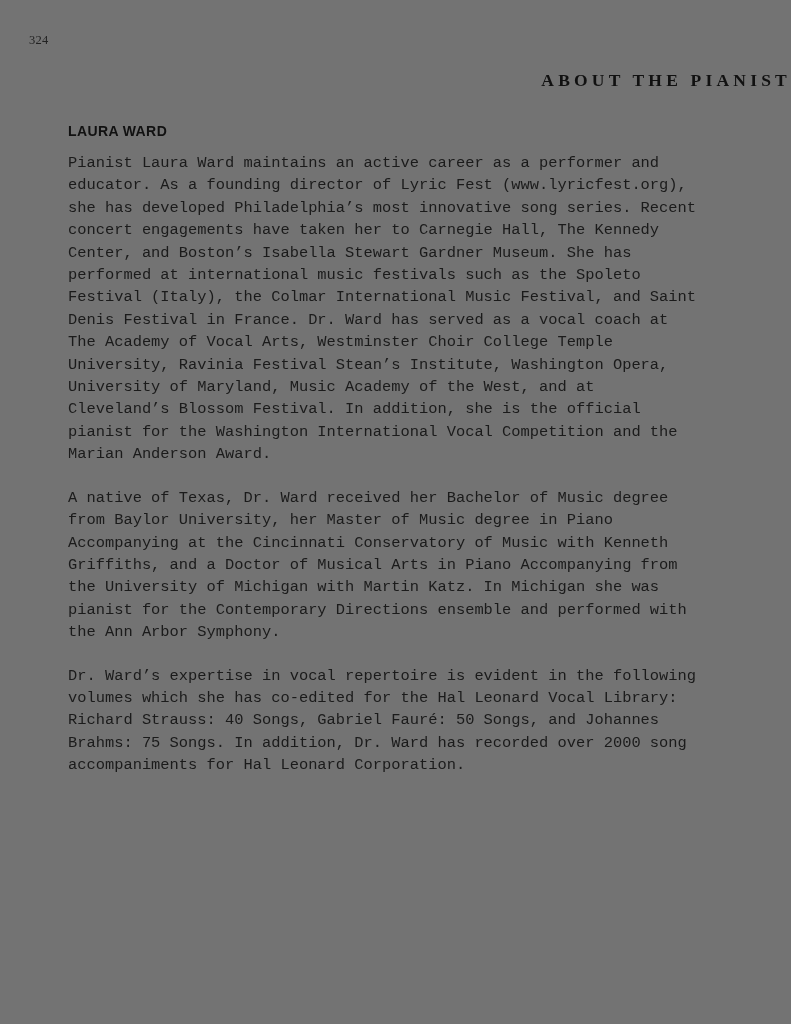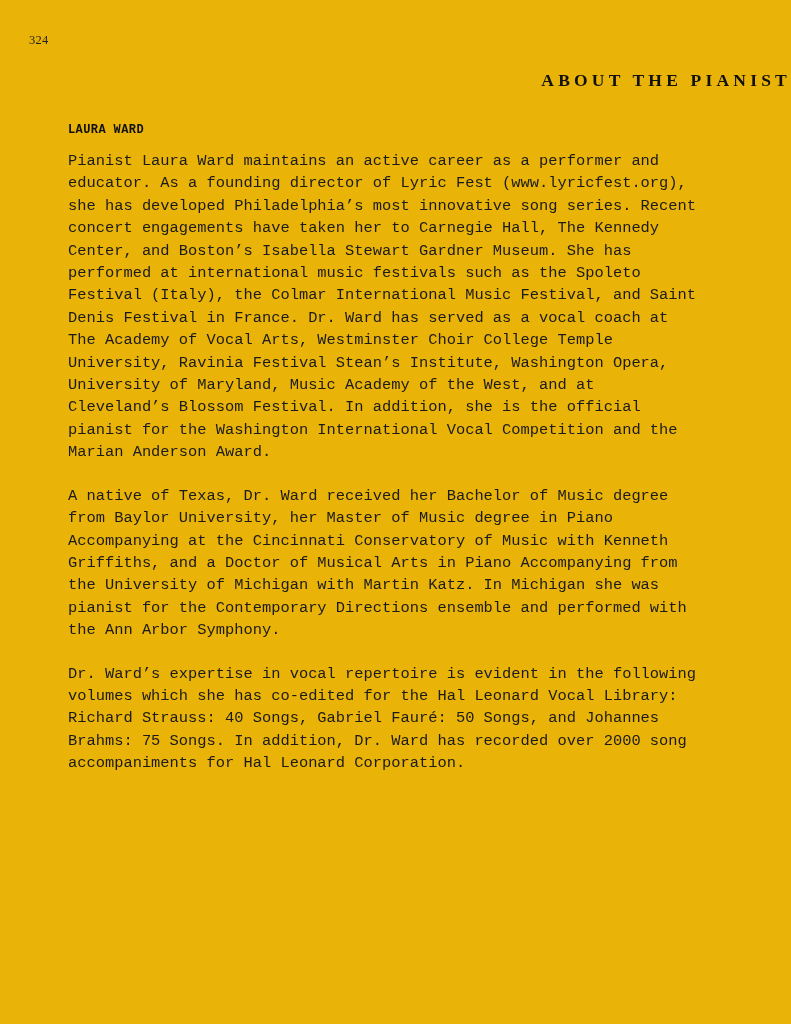--- a/index.html
+++ b/index.html
@@ -11,21 +11,21 @@
     width: 791px;
     height: 1024px;
     position: relative;
     font-family: "Liberation Serif", serif;
     color: #1a1a1a;
     overflow: hidden;
   }
   .page {
     position: absolute;
     inset: 0;
-    background: #eab308;
+    background: #737373;
   }
   .page-number {
     position: absolute;
     top: 33px;
     left: 29px;
     font-family: "Liberation Serif", serif;
     font-size: 12.5px;
     color: #222;
     letter-spacing: 0.3px;
   }
@@ -41,22 +41,22 @@
     letter-spacing: 4.2px;
     color: #111;
   }
   .content {
     position: absolute;
     top: 123px;
     left: 68px;
     width: 634px;
   }
   .person-name {
-    font-family: Liberation Mono, monospace;
-    font-size: 12px;
+    font-family: Liberation Sans, sans-serif;
+    font-size: 14px;
     font-weight: bold;
     letter-spacing: 0.4px;
     color: #111;
     margin: 0 0 13px 0;
   }
   .bio-paragraph {
     font-family: Liberation Mono, monospace;
     font-size: 15.4px;
     line-height: 1.455;
     color: #1b1b1b;

